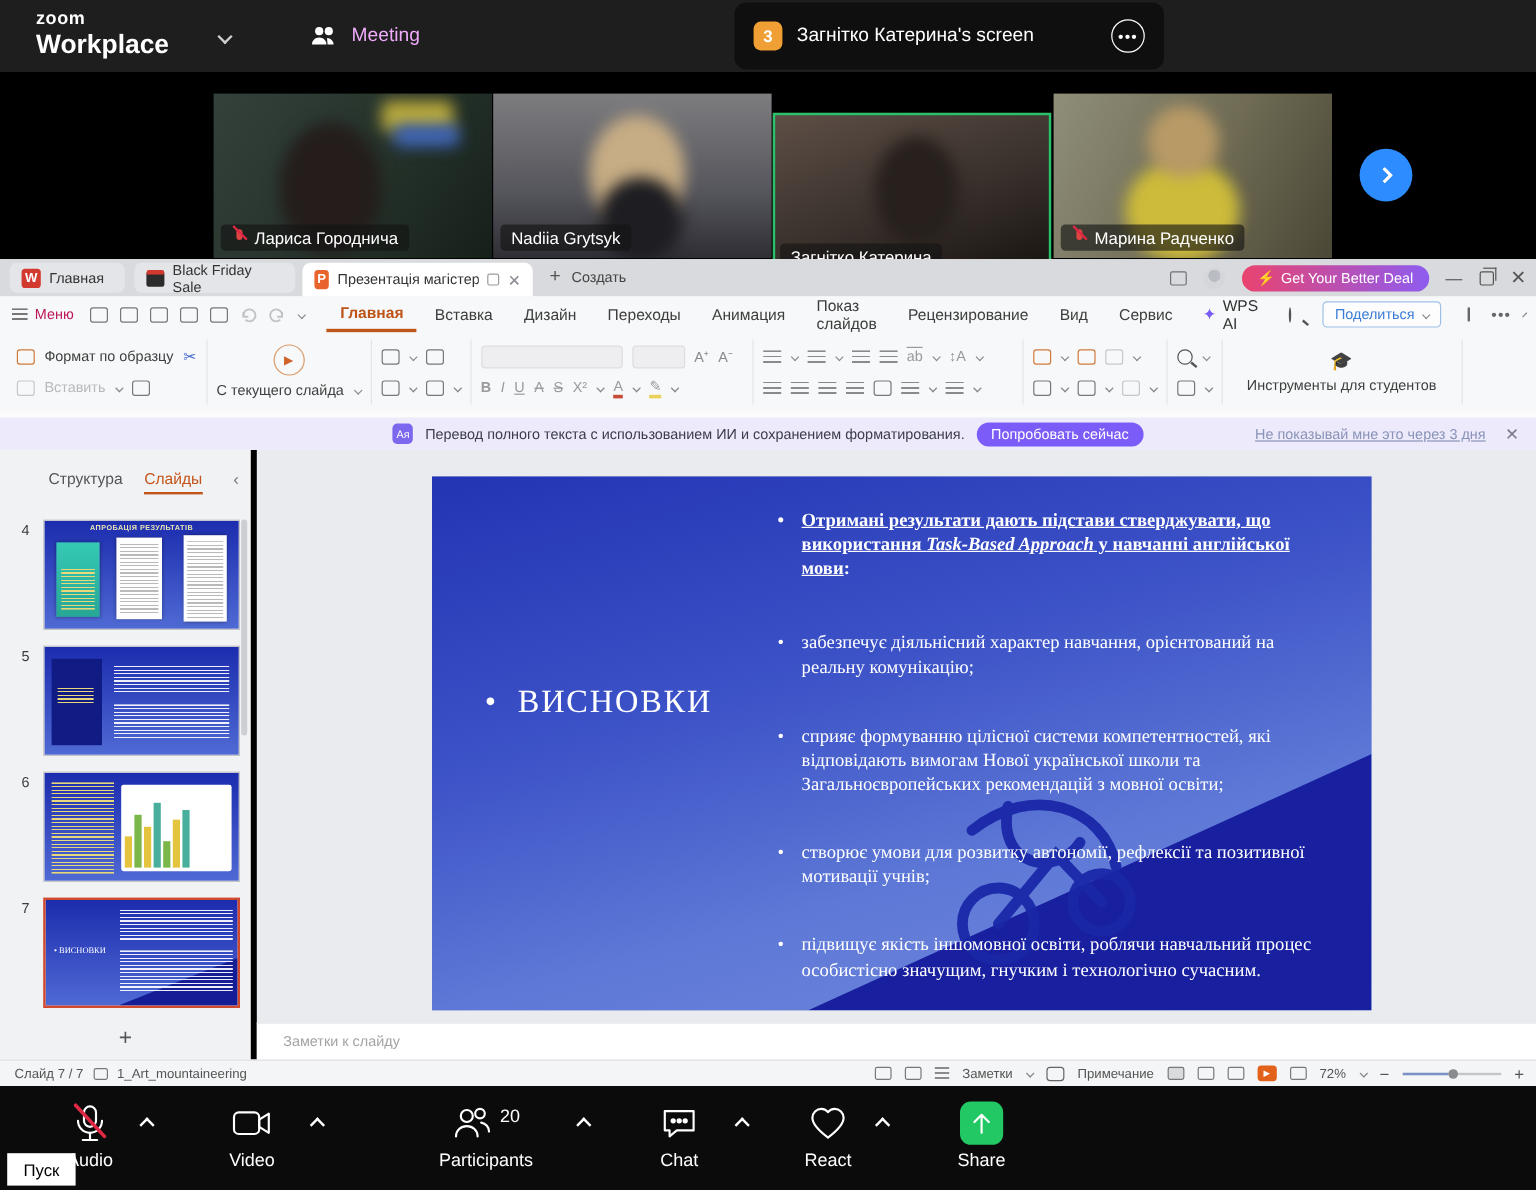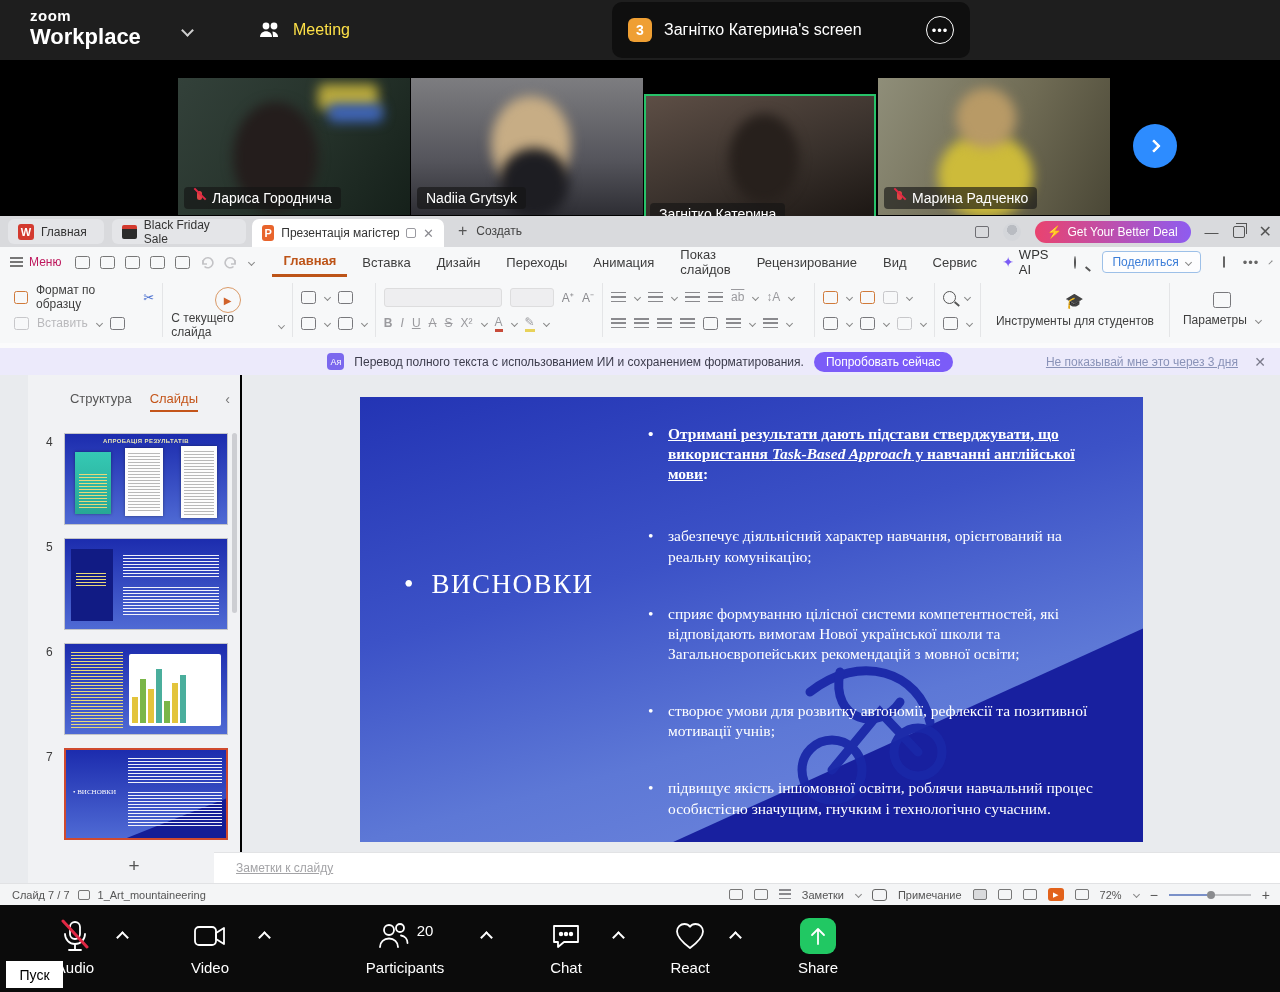--- a/index.html
+++ b/index.html
@@ -8,21 +8,21 @@
          font-family:"Liberation Sans", sans-serif; background:#000; }
 
   
   .topbar { position:absolute; top:0; left:0; width:1280px; height:60px; background:#1e1e1e; }
   .zlogo { position:absolute; left:30px; top:8px; color:#fff; line-height:1; }
   .zlogo .l1 { font-size:15px; font-weight:bold; letter-spacing:.5px; }
   .zlogo .l2 { font-size:22px; font-weight:bold; margin-top:3px; }
   .chev { display:inline-block; width:9px; height:9px; border-right:2px solid #cfcfcf; border-bottom:2px solid #cfcfcf; transform:rotate(45deg); }
   .chev-up { transform:rotate(-135deg); border-color:#fff; }
   .logo-chev { position:absolute; left:183px; top:26px; }
-  .meeting-tab { position:absolute; left:243px; top:0; height:60px; display:flex; align-items:center; gap:10px; color:#fde047; font-size:16px; padding:0 14px; }
+  .meeting-tab { position:absolute; left:243px; top:0; height:60px; display:flex; align-items:center; gap:10px; color:#f0abfc; font-size:16px; padding:0 14px; }
   .share-tab { position:absolute; left:612px; top:2px; width:358px; height:56px; background:#0f0f0f; border-radius:10px; display:flex; align-items:center; padding:0 16px; gap:12px; }
   .share-badge { width:24px; height:24px; border-radius:6px; background:#ef9f33; color:#fff; font-size:14px; font-weight:bold; display:flex; align-items:center; justify-content:center; }
   .share-label { color:#fff; font-size:16px; flex:1; }
   .tab-ellipsis { width:28px; height:28px; border:1.6px solid #fff; border-radius:50%; color:#fff; font-size:13px; letter-spacing:1px; display:flex; align-items:center; justify-content:center; }
 
   
   .strip { position:absolute; top:60px; left:0; width:1280px; height:156px; background:#000; }
   .tile { position:absolute; top:18px; width:232px; height:137px; overflow:hidden; }
   .tile.active { outline:2px solid #27c269; outline-offset:-2px; }
   .name-pill { position:absolute; left:6px; bottom:6px; background:rgba(20,20,20,.62); border-radius:4px; color:#fff; font-size:14px; padding:3px 9px; display:flex; align-items:center; gap:6px; }
@@ -90,21 +90,21 @@
   .rgroup.center { justify-content:center; align-items:center; gap:4px; }
 
   .ai-banner { position:absolute; top:132px; left:0; right:0; height:27px; background:#eceafb; display:flex; align-items:center; justify-content:center; gap:10px; font-size:12px; color:#3c3c4c; }
   .trans-ic { width:17px; height:17px; border-radius:4px; background:#7b68ee; color:#fff; font-size:9px; display:flex; align-items:center; justify-content:center; }
   .try-btn { height:20px; padding:0 12px; border-radius:11px; background:#7b5cf8; color:#fff; font-size:12px; display:flex; align-items:center; }
   .dismiss-link { position:absolute; right:42px; color:#8a93b8; text-decoration:underline; font-size:12px; }
   .banner-x { position:absolute; right:14px; color:#7a7a8a; font-size:14px; }
 
   
   .workspace { position:absolute; top:159px; left:0; right:0; height:508px; background:#e9ebee; }
-  .lpanel { position:absolute; left:0; top:0; bottom:0; width:214px; background:#f1f2f4; border-right:2px solid #000000;margin-left:28px; }
+  .lpanel { position:absolute; left:0; top:0; bottom:0; width:214px; background:#f1f2f4; border-right:5px solid #000000; }
   .lp-head { position:absolute; top:16px; left:0; right:0; display:flex; justify-content:center; gap:18px; font-size:13px; color:#555; }
   .lp-slides { color:#c4551a; border-bottom:2.5px solid #c4551a; padding-bottom:4px; }
   .lp-collapse { position:absolute; right:10px; top:16px; color:#777; font-size:14px; }
   .thumb-wrap { position:absolute; left:36px; width:164px; height:92px; background:linear-gradient(180deg,#1c2cae,#4f6ad4); border:1px solid #c3c4c8; overflow:hidden; }
   .thumb-wrap.selected { border:2px solid #cf4a2e; }
   .tnum { position:absolute; left:18px; font-size:12px; color:#3c3c3c; }
   .lp-scroll { position:absolute; right:3px; top:58px; width:5px; height:180px; border-radius:3px; background:#cdced2; }
   .add-slide { position:absolute; left:0; right:0; top:480px; text-align:center; font-size:19px; color:#555; }
 
   .t-title4 { position:absolute; top:4px; left:0; right:0; text-align:center; font-size:6px; color:#e9e5b5; font-weight:bold; letter-spacing:.4px; }
@@ -127,21 +127,21 @@
   .slide-title { position:absolute; left:44px; top:172px; font-family:"Liberation Serif",serif; font-size:27px; color:#fff; letter-spacing:1.5px; }
   .slide-bullets { position:absolute; left:288px; top:27px; width:468px; font-family:"Liberation Serif",serif; font-size:15.5px; line-height:1.3; color:#fff; }
   .sb { display:flex; gap:10px; margin-bottom:37px; }
   .sb:last-child { margin-bottom:0; }
   .sb .dot { flex:0 0 10px; }
   .sb.first { margin-bottom:42px; }
   .b1 { font-weight:bold; }
   .b1 .u { text-decoration:underline; }
   .b1 .it { font-style:italic; }
 
-  .notes { position:absolute; left:214px; right:0; bottom:0; height:31px; background:#fff; border-top:1px solid #e2e3e5; font-size:12px; color:#a3a3a6; display:flex; align-items:center; padding-left:22px;text-decoration:underline; }
+  .notes { position:absolute; left:214px; right:0; bottom:0; height:31px; background:#fff; border-top:1px solid #e2e3e5; font-size:12px; color:#a3a3a6; display:flex; align-items:center; padding-left:22px; }
 
   .statusbar { position:absolute; left:0; right:0; top:667px; height:22px; background:#f4f5f6; border-top:1px solid #e1e2e4; display:flex; align-items:center; font-size:11px; color:#555; padding:0 12px; gap:8px; }
   .theme-ic { width:12px; height:10px; border:1.3px solid #777; border-radius:2px; }
   .sb-right { position:absolute; right:10px; display:flex; align-items:center; gap:11px; }
   .view-ic { width:14px; height:11px; border:1.4px solid #787878; border-radius:2px; }
   .view-ic.sel { background:#d9dadc; }
   .play-box { width:16px; height:13px; background:#e2621b; border-radius:3px; color:#fff; font-size:7px; display:flex; align-items:center; justify-content:center; }
   .zslider { width:82px; height:2px; background:#c4c5c8; position:relative; }
   .zslider::after { content:""; position:absolute; left:38px; top:-3px; width:8px; height:8px; border-radius:50%; background:#8a8b8e; }
   .zslider::before { content:""; position:absolute; left:0; top:0; width:38px; height:2px; background:#7a90c8; }
@@ -420,27 +420,20 @@
             <span class="chev-s"></span>
           </div>
         <div class="rrow">
             <span class="ic"></span>
             <span class="chev-s"></span>
           </div>
       </div>
       <div class="rgroup center" style="width:200px;">
         <span class="cap">🎓</span>
         <span class="rib-label">Инструменты для студентов</span>
-      </div>
-      <div class="rgroup center" style="border-right:none;width:110px;">
-        <span class="ic" style="width:18px;height:16px;"></span>
-        <div class="rrow" style="height:16px;">
-          <span class="rib-label">Параметры</span>
-          <span class="chev-s"></span>
-        </div>
       </div>
     </div>
 
     <div style="position:absolute;top:127px;left:0;right:0;height:5px;background:#fbfbfc;"></div>
 
     <div class="ai-banner">
       <span class="trans-ic">Ая</span>
       <span>Перевод полного текста с использованием ИИ и сохранением форматирования.</span>
       <span class="try-btn">Попробовать сейчас</span>
       <span class="dismiss-link">Не показывай мне это через 3 дня</span>

